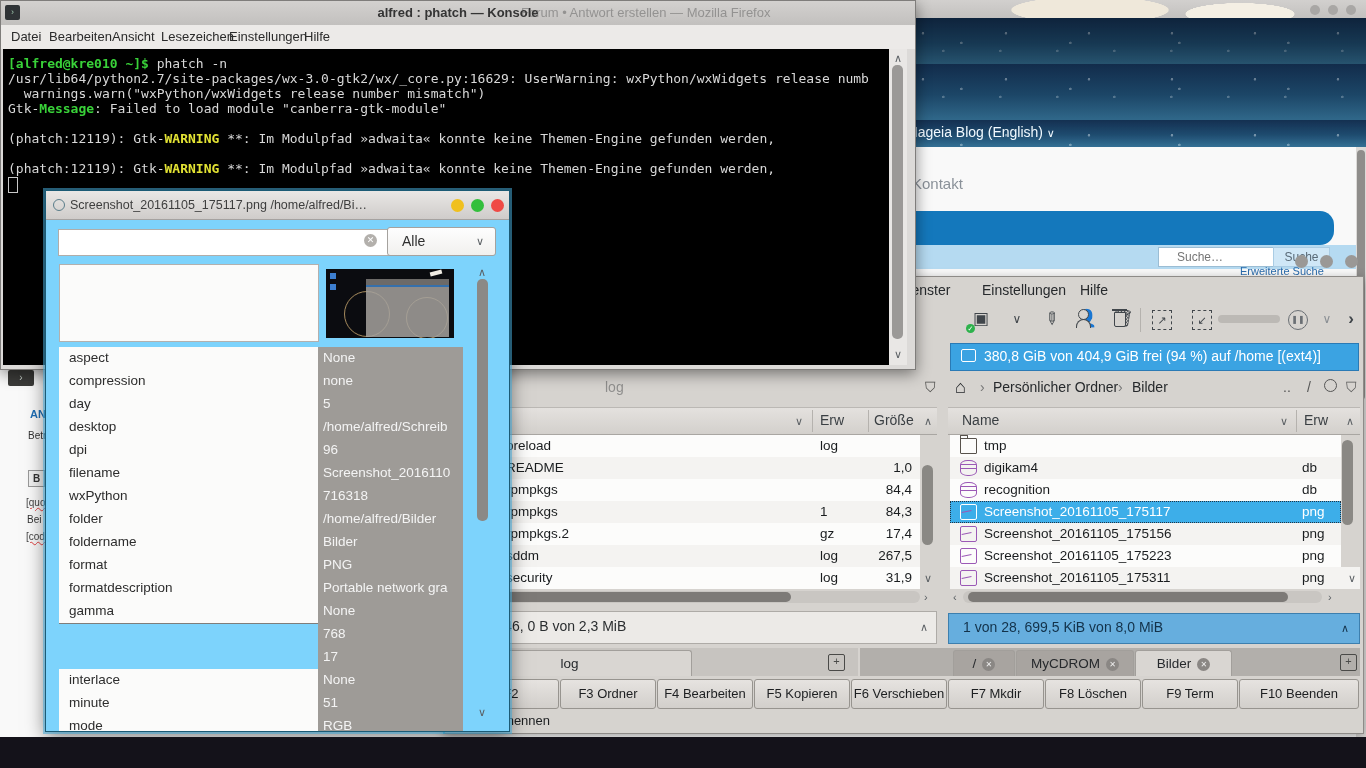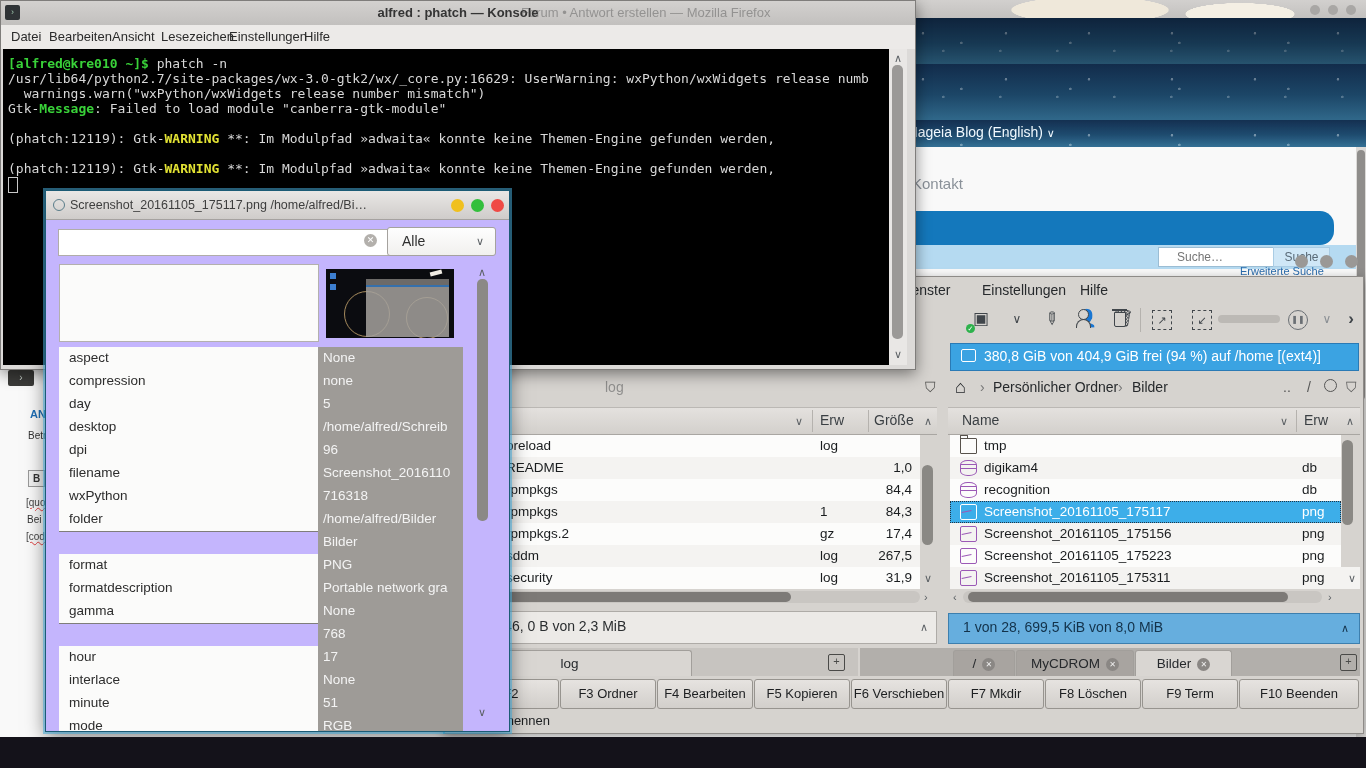--- a/index.html
+++ b/index.html
@@ -76,21 +76,21 @@
     font-size:13px;color:#343434;text-align:center;line-height:24px;font-weight:bold;}
   .ko-menu{position:absolute;left:0;top:24px;width:100%;height:24px;background:#eceae8;
     font-size:13px;color:#2b2b2b;line-height:24px;}
   .term{position:absolute;left:2px;top:48px;width:886px;height:316px;background:#000;overflow:hidden;}
   .tline{position:absolute;left:5px;white-space:pre;font-family:"DejaVu Sans Mono",monospace;
     font-size:13px;color:#d8d8d8;}
   .tgreen{color:#39d239;font-weight:bold;}
   .tyellow{color:#e3e334;font-weight:bold;}
   .ko-scr{position:absolute;left:888px;top:48px;width:18px;height:316px;background:#e9e7e5;}
   
-  #ph{left:45px;top:190px;width:463px;height:540px;background:#c4b5fd;overflow:hidden;
+  #ph{left:45px;top:190px;width:463px;height:540px;background:#7dd3fc;overflow:hidden;
     border:1px solid #1c5b75;box-shadow:0 0 0 2px rgba(70,170,215,.55),0 5px 18px rgba(0,0,0,.5);}
   .ph-title{position:absolute;left:0;top:0;width:100%;height:28px;
     background:linear-gradient(#e9e7e5,#cfccca);border-bottom:1px solid #a5a2a0;
     font-size:12.5px;color:#3e3e3e;line-height:28px;}
   .tl{position:absolute;top:8px;width:13px;height:13px;border-radius:50%;}
   .prow{position:absolute;left:13px;width:404px;height:23px;font-size:13.5px;line-height:22px;}
   .pkey{position:absolute;left:0;top:0;width:259px;height:100%;background:#fbfbfa;
     border-bottom:1px solid #7f7d7a;color:#2d2d2d;}
   .pkey span{margin-left:10px;}
   .pval{position:absolute;left:259px;top:0;width:145px;height:100%;background:#9e9b97;
@@ -409,39 +409,39 @@
       </div>
     <div class="prow" style="top:294px;">
         <div class="pkey"><span>wxPython</span></div>
         <div class="pval"><span>716318</span></div>
       </div>
     <div class="prow" style="top:317px;">
         <div class="pkey"><span>folder</span></div>
         <div class="pval"><span>/home/alfred/Bilder</span></div>
       </div>
     <div class="prow" style="top:340px;">
+        <div class="pkey"><span>foldername</span></div>
         <div class="pval"><span>Bilder</span></div>
       </div>
     <div class="prow" style="top:363px;">
         <div class="pkey"><span>format</span></div>
         <div class="pval"><span>PNG</span></div>
       </div>
     <div class="prow" style="top:386px;">
         <div class="pkey"><span>formatdescription</span></div>
         <div class="pval"><span>Portable network gra</span></div>
       </div>
     <div class="prow" style="top:409px;">
         <div class="pkey"><span>gamma</span></div>
         <div class="pval"><span>None</span></div>
       </div>
     <div class="prow" style="top:432px;">
         <div class="pval"><span>768</span></div>
       </div>
     <div class="prow" style="top:455px;">
-        <div class="pkey"><span>hour</span></div>
         <div class="pval"><span>17</span></div>
       </div>
     <div class="prow" style="top:478px;">
         <div class="pkey"><span>interlace</span></div>
         <div class="pval"><span>None</span></div>
       </div>
     <div class="prow" style="top:501px;">
         <div class="pkey"><span>minute</span></div>
         <div class="pval"><span>51</span></div>
       </div>

